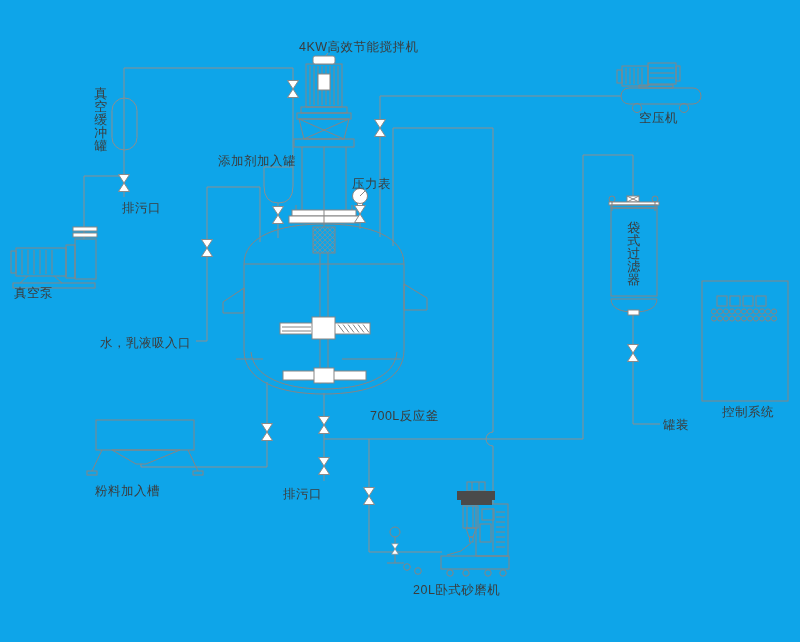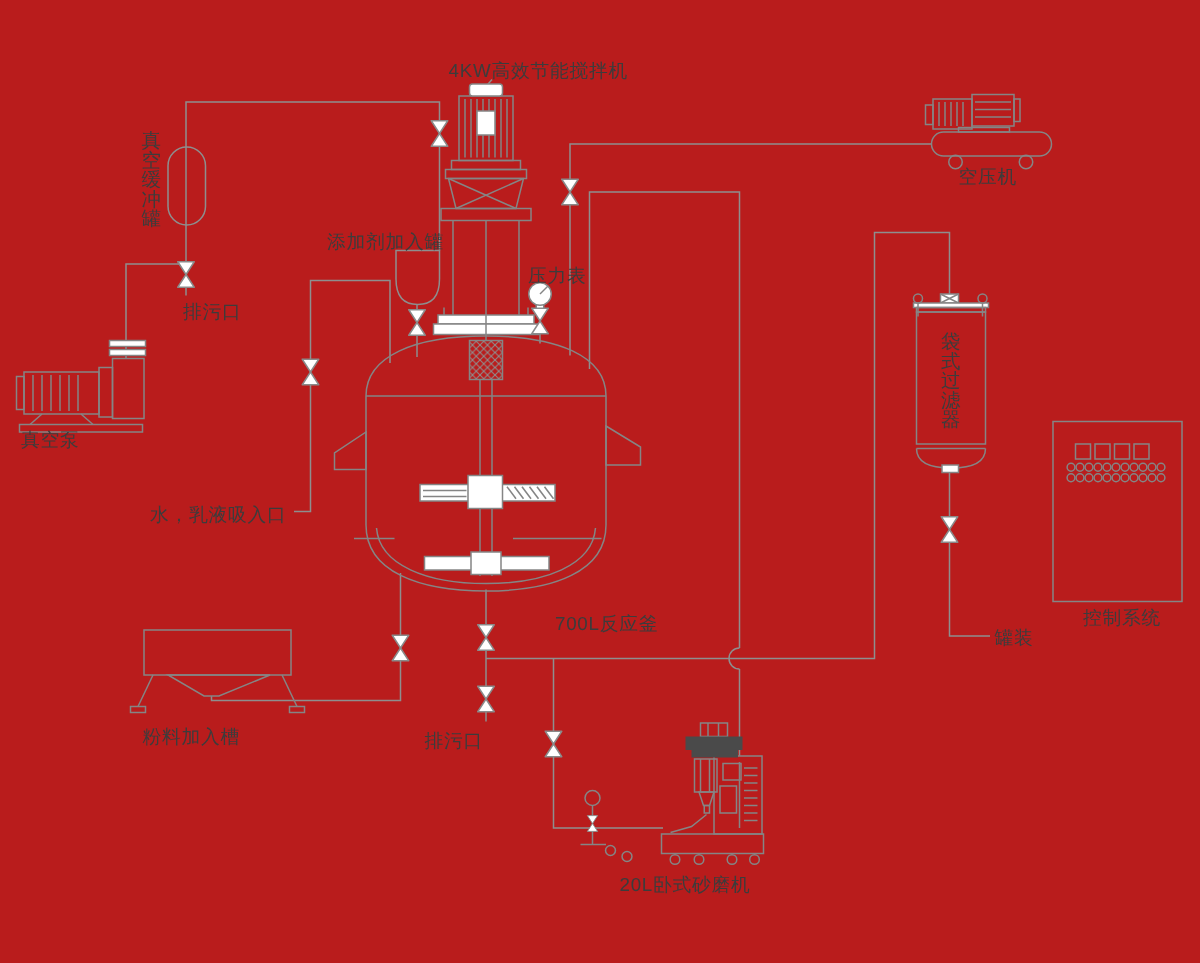--- a/index.html
+++ b/index.html
@@ -1,16 +1,16 @@
 <!DOCTYPE html>
 <html><head>
 <meta charset="utf-8">
 <style>
   html,body{margin:0;padding:0;background:#ffffff;}
-  .stage{position:relative;width:800px;height:642px;background:#b91c1c;overflow:hidden;}
+  .stage{position:relative;width:800px;height:642px;background:#0ea5e9;overflow:hidden;}
   svg text{font-family:"Liberation Sans","DejaVu Sans",sans-serif;fill:#3c3c3c;font-size:12.5px;letter-spacing:0.5px;}
   svg .vtext{font-size:13px;}
   .thin{stroke:#8e8e8e;stroke-width:1;fill:none;}
 </style>
 </head>
 <body>
 
 <div class="stage">
 <svg width="800" height="642" viewBox="0 0 800 642">
   <defs>

